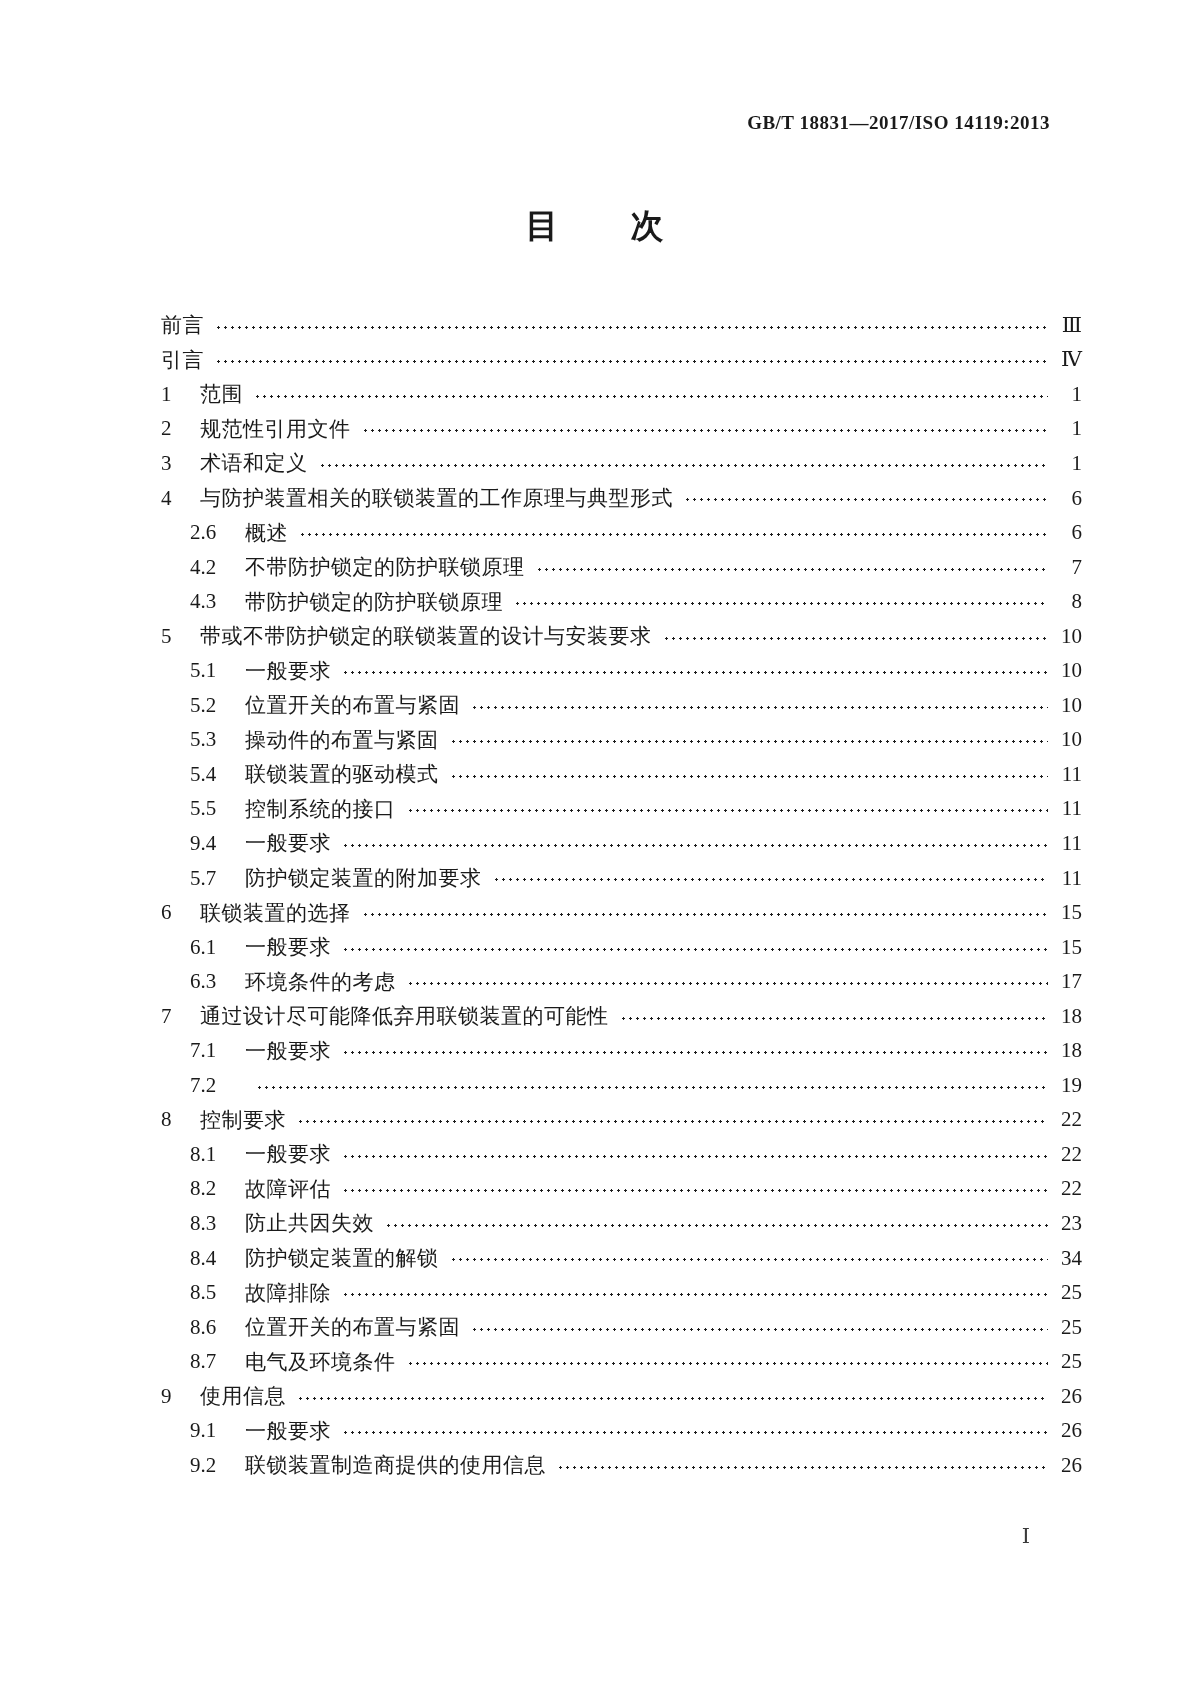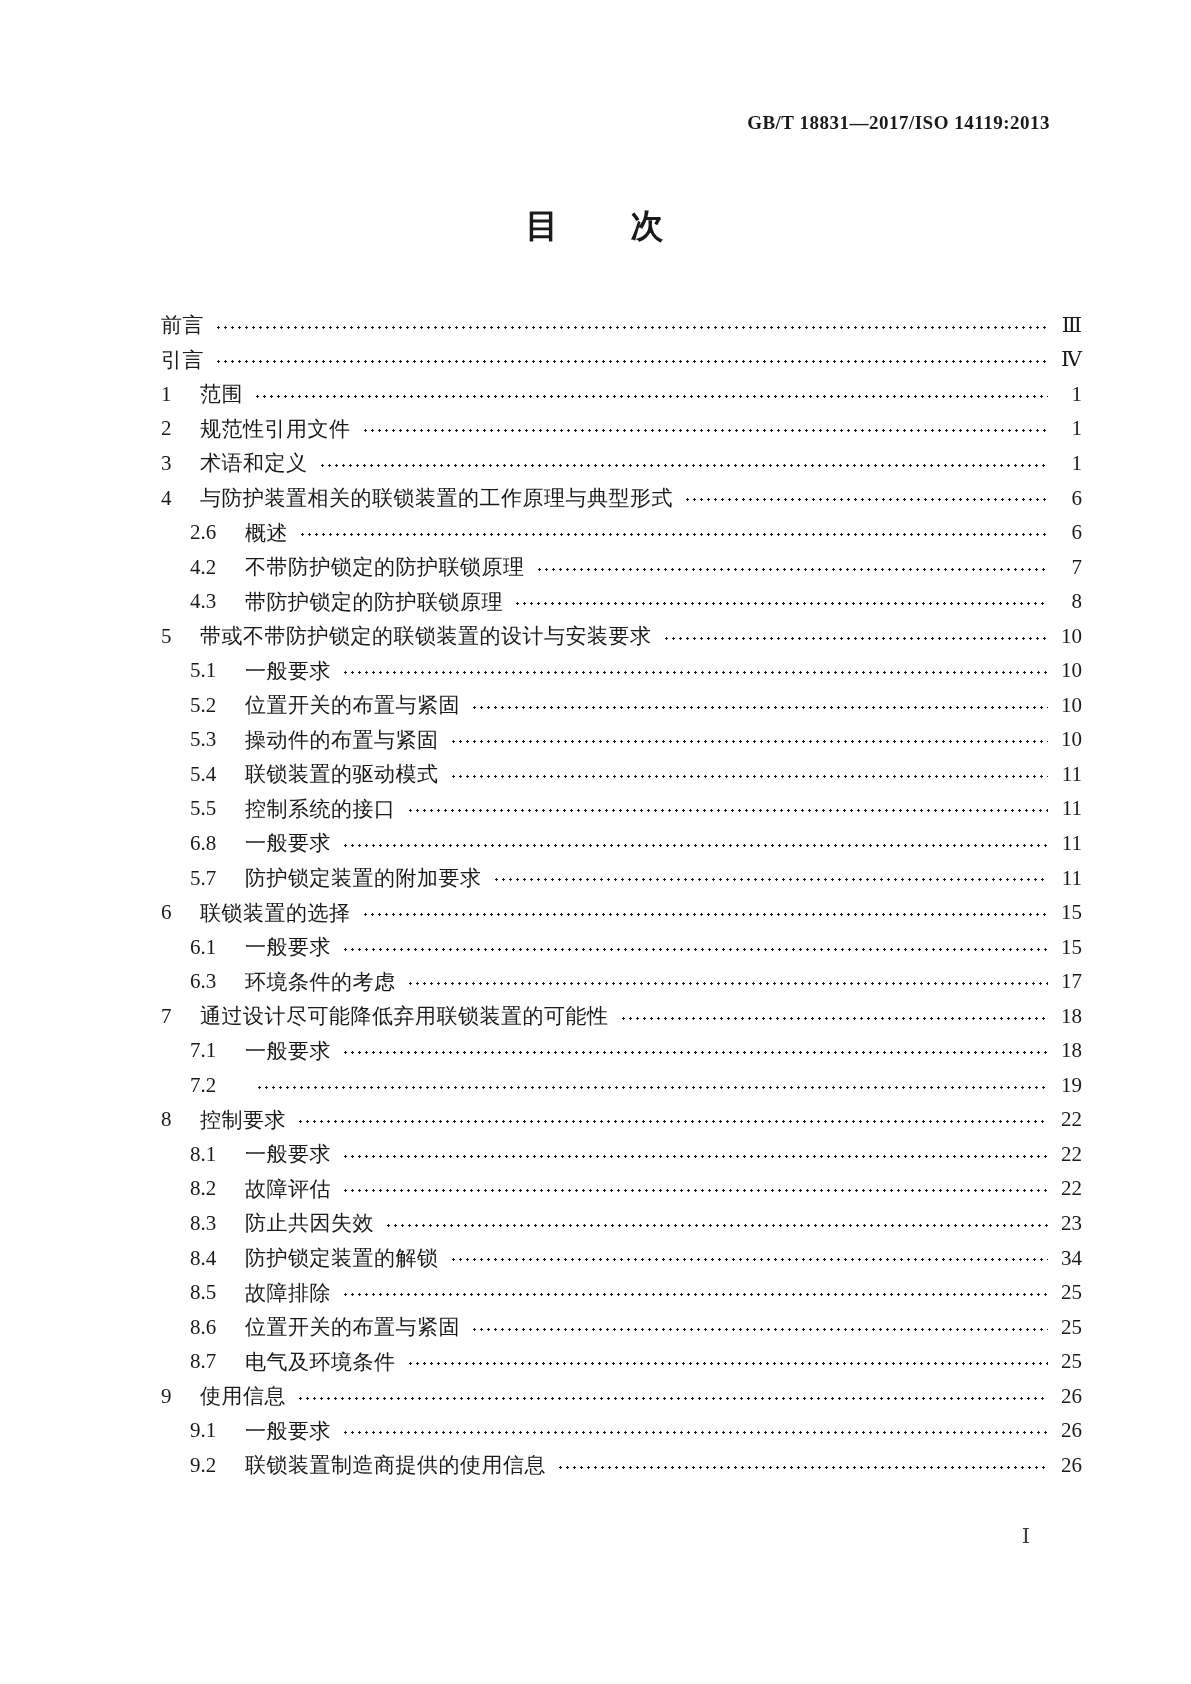--- a/index.html
+++ b/index.html
@@ -200,21 +200,21 @@
   </div>
 
   <div class="toc-row row-l1">
     <span class="num">5.5</span>
     <span class="label">控制系统的接口</span>
     <span class="dots"></span>
     <span class="pagenum">11</span>
   </div>
 
   <div class="toc-row row-l1">
-    <span class="num">6.8</span>
+    <span class="num">9.4</span>
     <span class="label">一般要求</span>
     <span class="dots"></span>
     <span class="pagenum">11</span>
   </div>
 
   <div class="toc-row row-l1">
     <span class="num">5.7</span>
     <span class="label">防护锁定装置的附加要求</span>
     <span class="dots"></span>
     <span class="pagenum">11</span>

